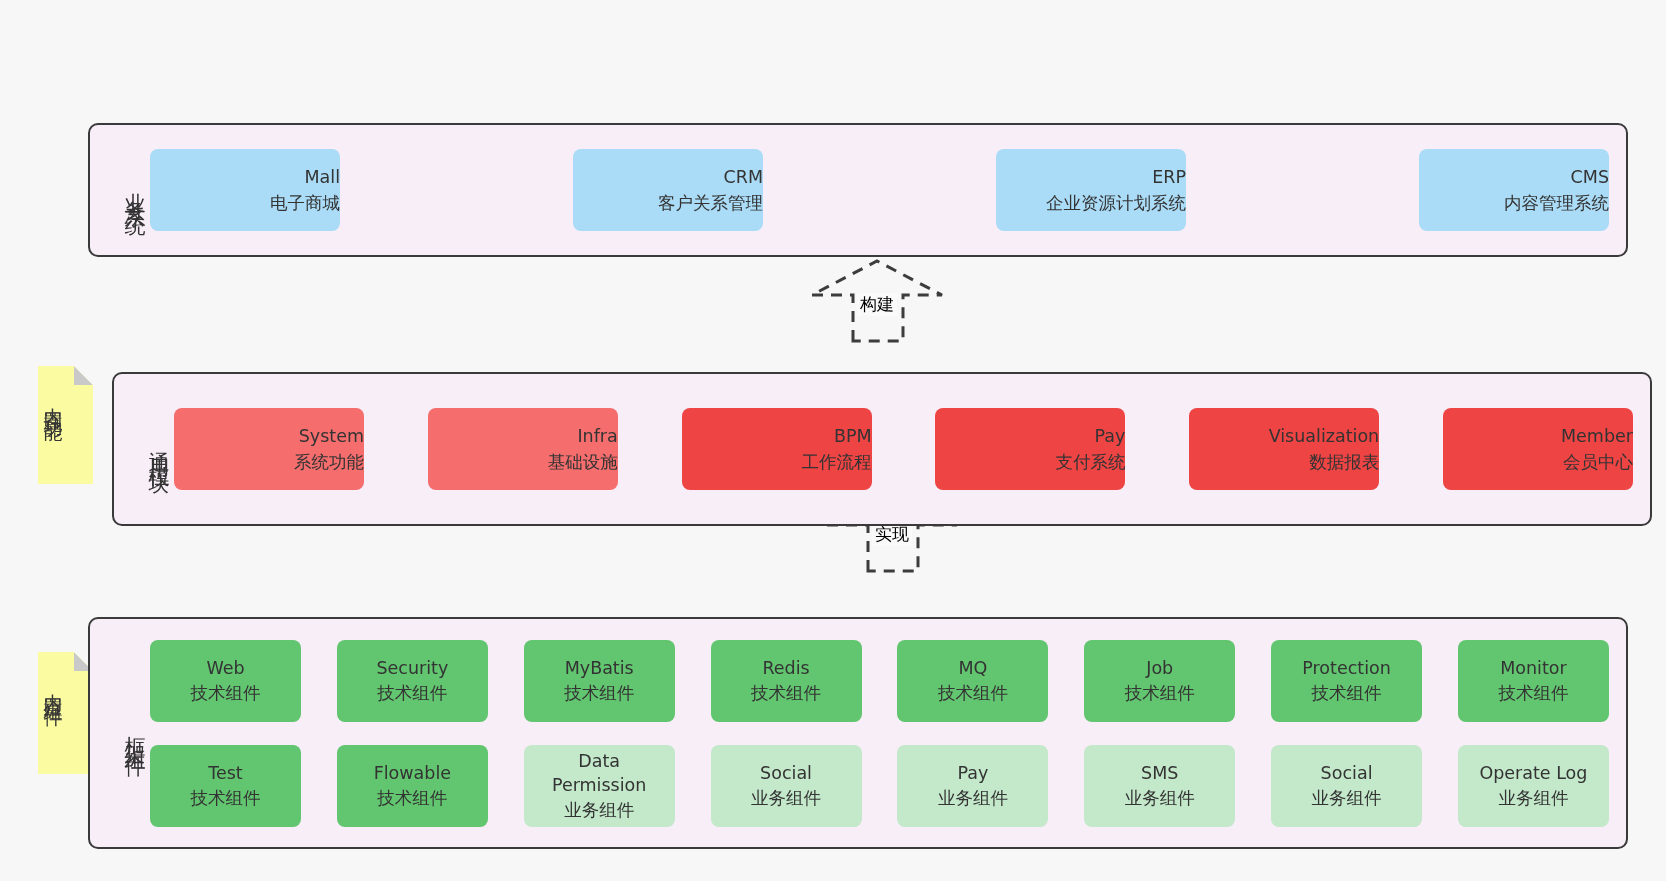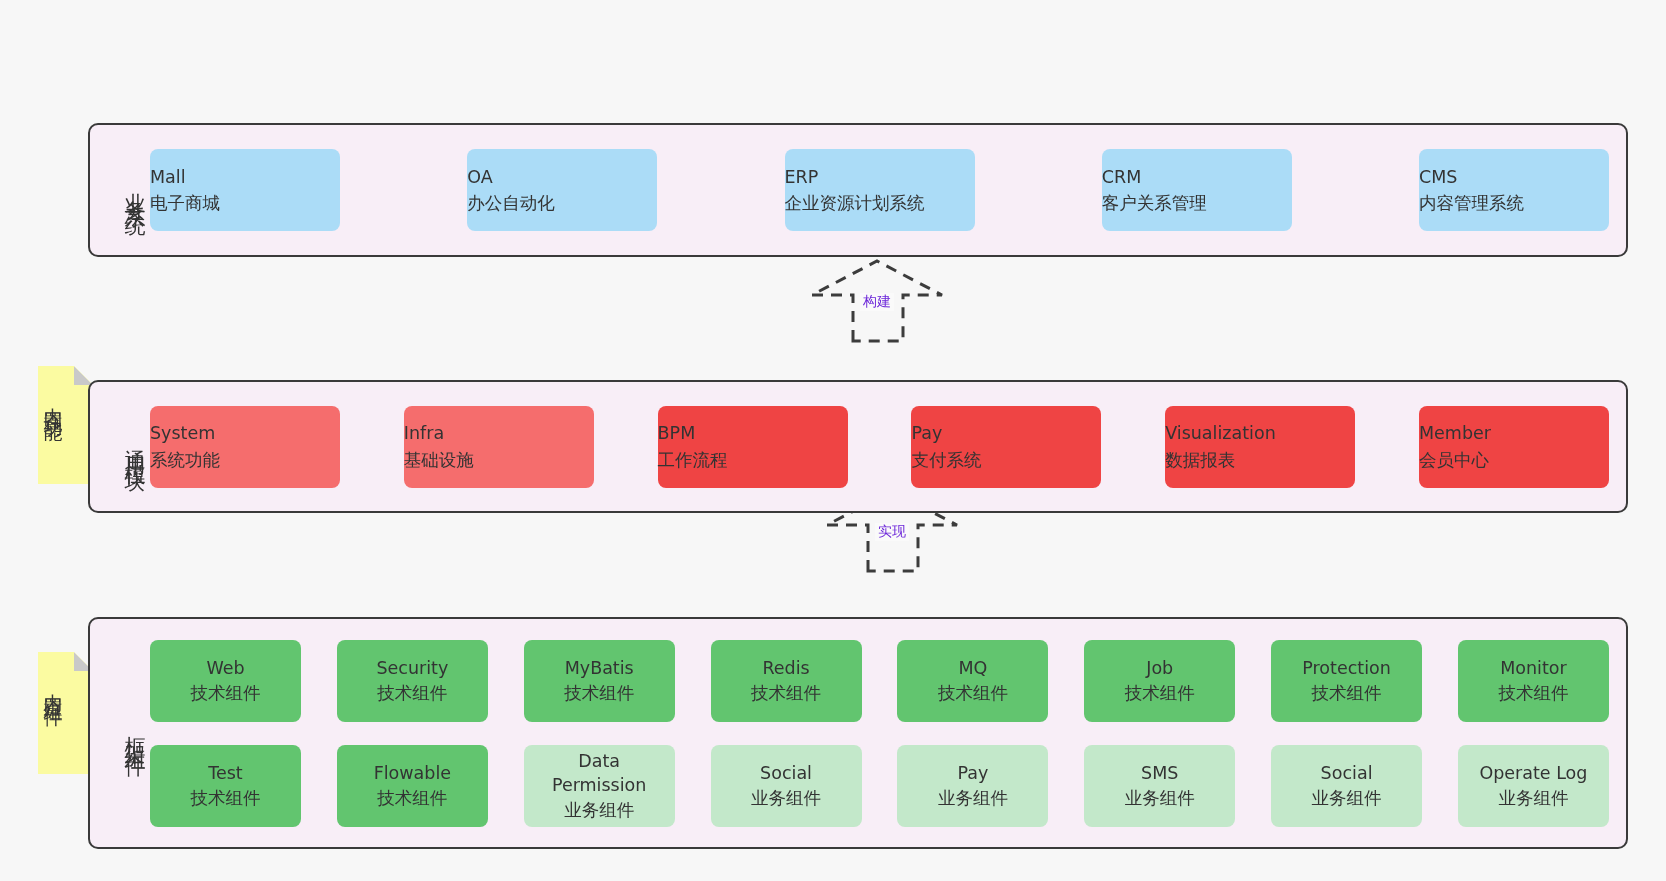--- a/index.html
+++ b/index.html
@@ -14,36 +14,36 @@
   
   .band {
     position:absolute; left:88px; width:1540px;
     background:#f8eef7;
     border:2px solid #3a3a3a;
     border-radius:10px;
     display:flex; align-items:stretch;
     z-index:2;
   }
   #band-business   { top:123px; height:134px; }
-  #band-modules    { top:380px; height:133px; }
+  #band-modules    { top:372px; height:154px;margin-left:24px; }
   #band-components { top:617px; height:232px; }
 
   .band-label {
     writing-mode:vertical-rl; text-orientation:upright;
     font-size:21px; letter-spacing:7px; color:#333;
     align-self:center; padding-left:16px; width:56px;
     line-height:1.1; text-align:center;
   }
   .boxes {
     flex:1; display:flex; align-items:center;
     justify-content:space-between; padding:0 17px 0 4px;
   }
   .box {
     width:190px; height:82px; border-radius:8px;
-    display:flex; flex-direction:column; justify-content:center; align-items:flex-start;
+    display:flex; flex-direction:column; justify-content:center; align-items:flex-end;
     font-size:17.5px; line-height:1.5; text-align:center; color:#333;
   }
   .rows { flex:1; display:flex; flex-direction:column; justify-content:center; gap:23px; padding:0 17px 0 4px; }
   .row  { display:flex; justify-content:space-between; }
   .box-sm {
     width:151px; height:82px; border-radius:8px;
     display:flex; flex-direction:column; justify-content:center; align-items:center;
     font-size:17.5px; line-height:1.38; text-align:center; color:#333;
   }
   .box-sm .name { max-width:118px; }
@@ -79,44 +79,40 @@
   #arrow-build     { left:806px; top:257px; }
   #arrow-implement { left:821px; top:487px; }
   .arrow svg { width:100%; height:100%; display:block; }
   .arrow polygon {
     fill:none; stroke:#3c3c3c; stroke-width:3;
     stroke-dasharray:11 8;
   }
   .arrow-label {
     position:absolute; left:50%; top:36px; transform:translateX(-50%);
     background:#fafafa; padding:0 3px;
-    font-size:14px; color:#6d28d9; white-space:nowrap;
+    font-size:17px; color:#000000; white-space:nowrap;
   }
 </style>
 </head>
 <body>
 
 <div class="band" id="band-business">
   <div class="band-label">业务系统</div>
   <div class="boxes">
     <div class="box blue">
       <span class="name">Mall</span>
       <span class="desc">电子商城</span>
     </div>
     <div class="box blue">
-      <span class="name">OA</span>
-      <span class="desc">办公自动化</span>
+      <span class="name">CRM</span>
+      <span class="desc">客户关系管理</span>
     </div>
     <div class="box blue">
       <span class="name">ERP</span>
       <span class="desc">企业资源计划系统</span>
-    </div>
-    <div class="box blue">
-      <span class="name">CRM</span>
-      <span class="desc">客户关系管理</span>
     </div>
     <div class="box blue">
       <span class="name">CMS</span>
       <span class="desc">内容管理系统</span>
     </div>
   </div>
 </div>
 
 <div class="arrow" id="arrow-build">
   <svg viewBox="0 0 142 86">

